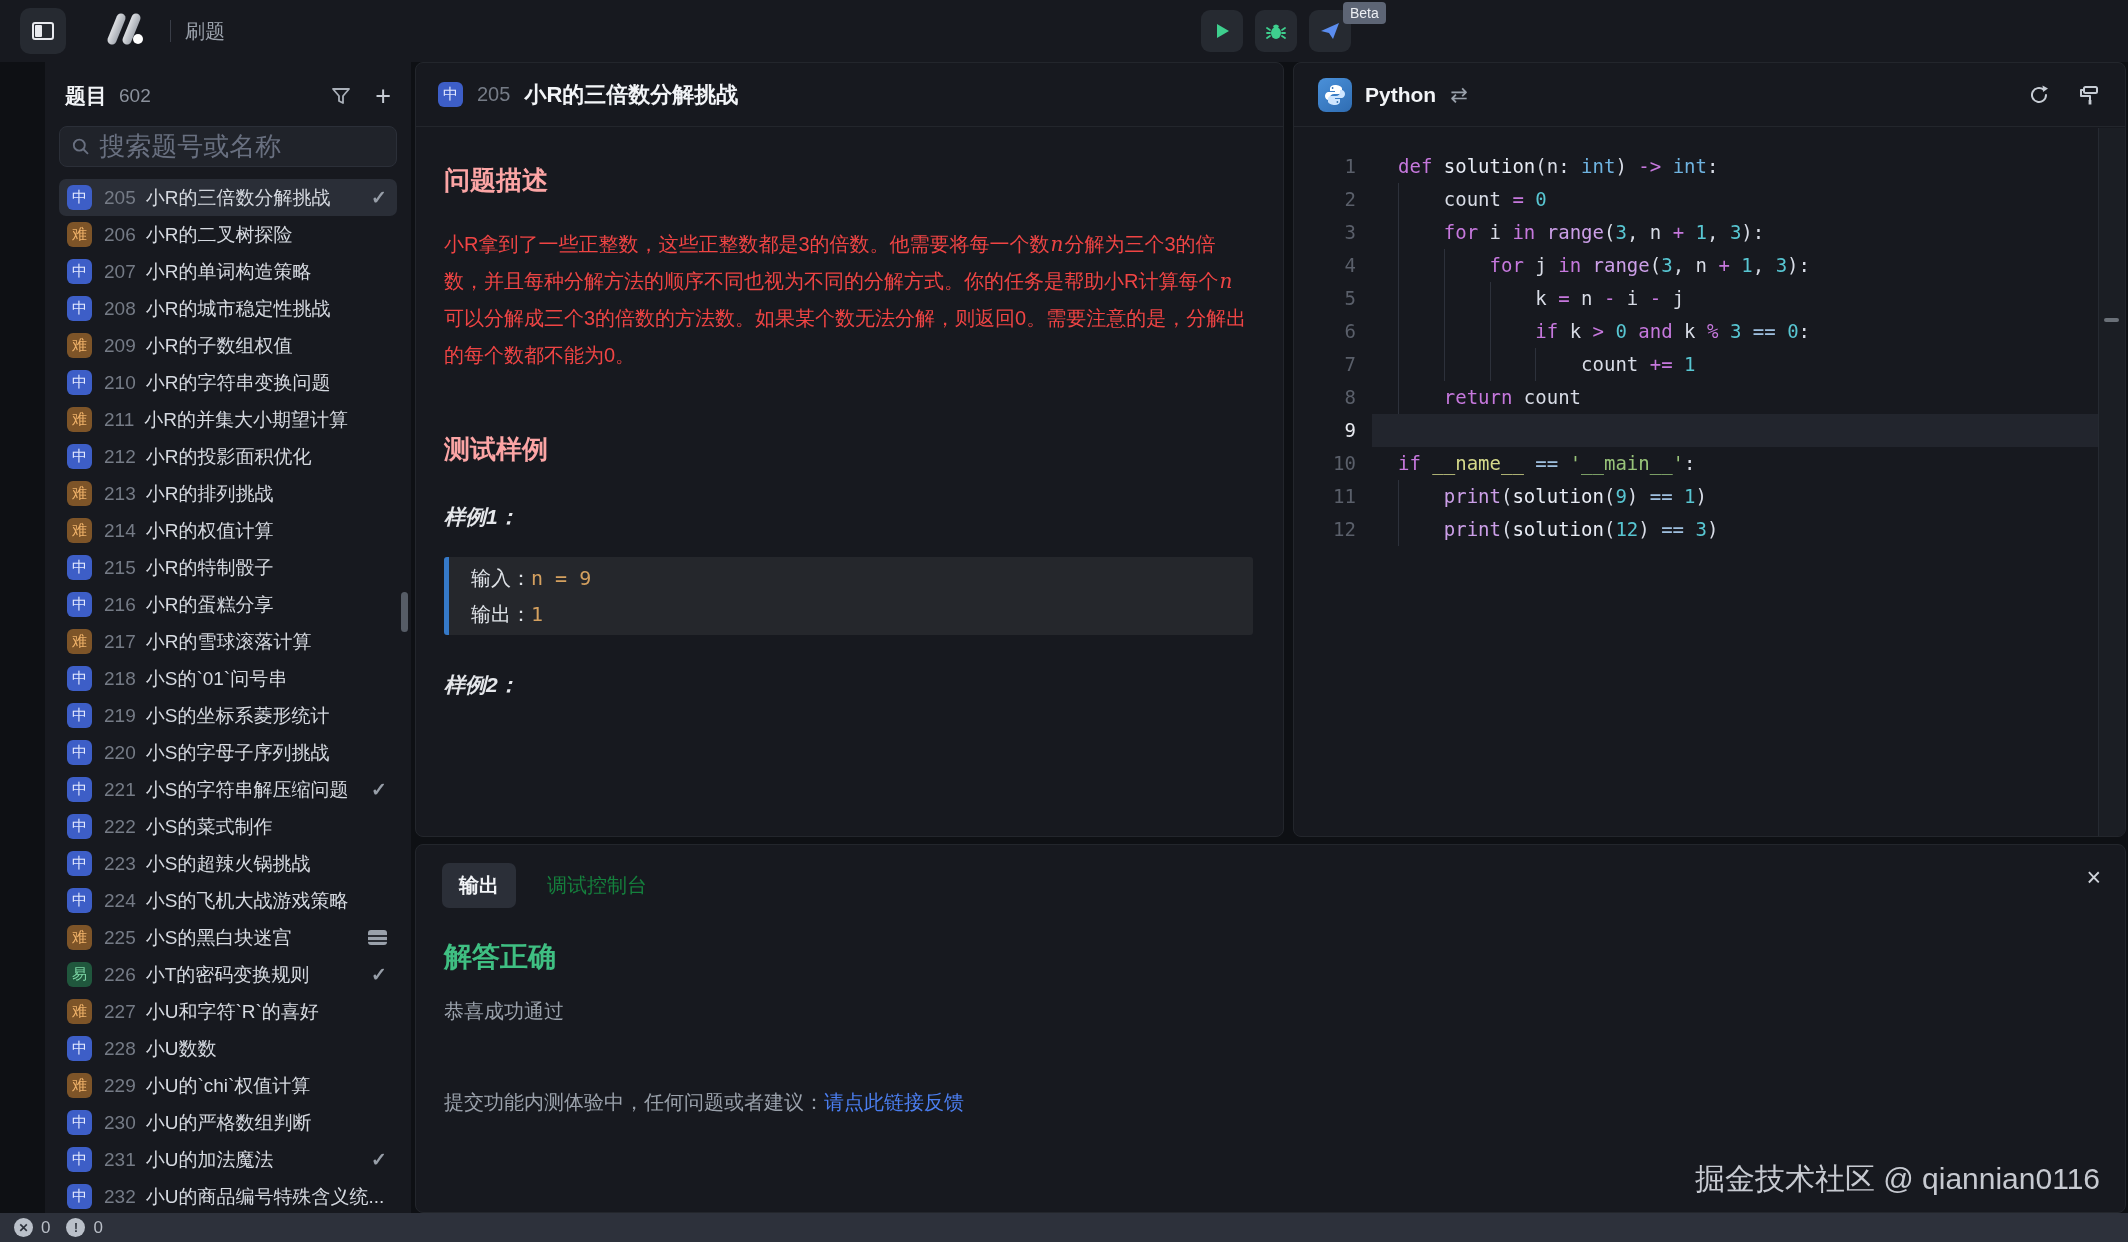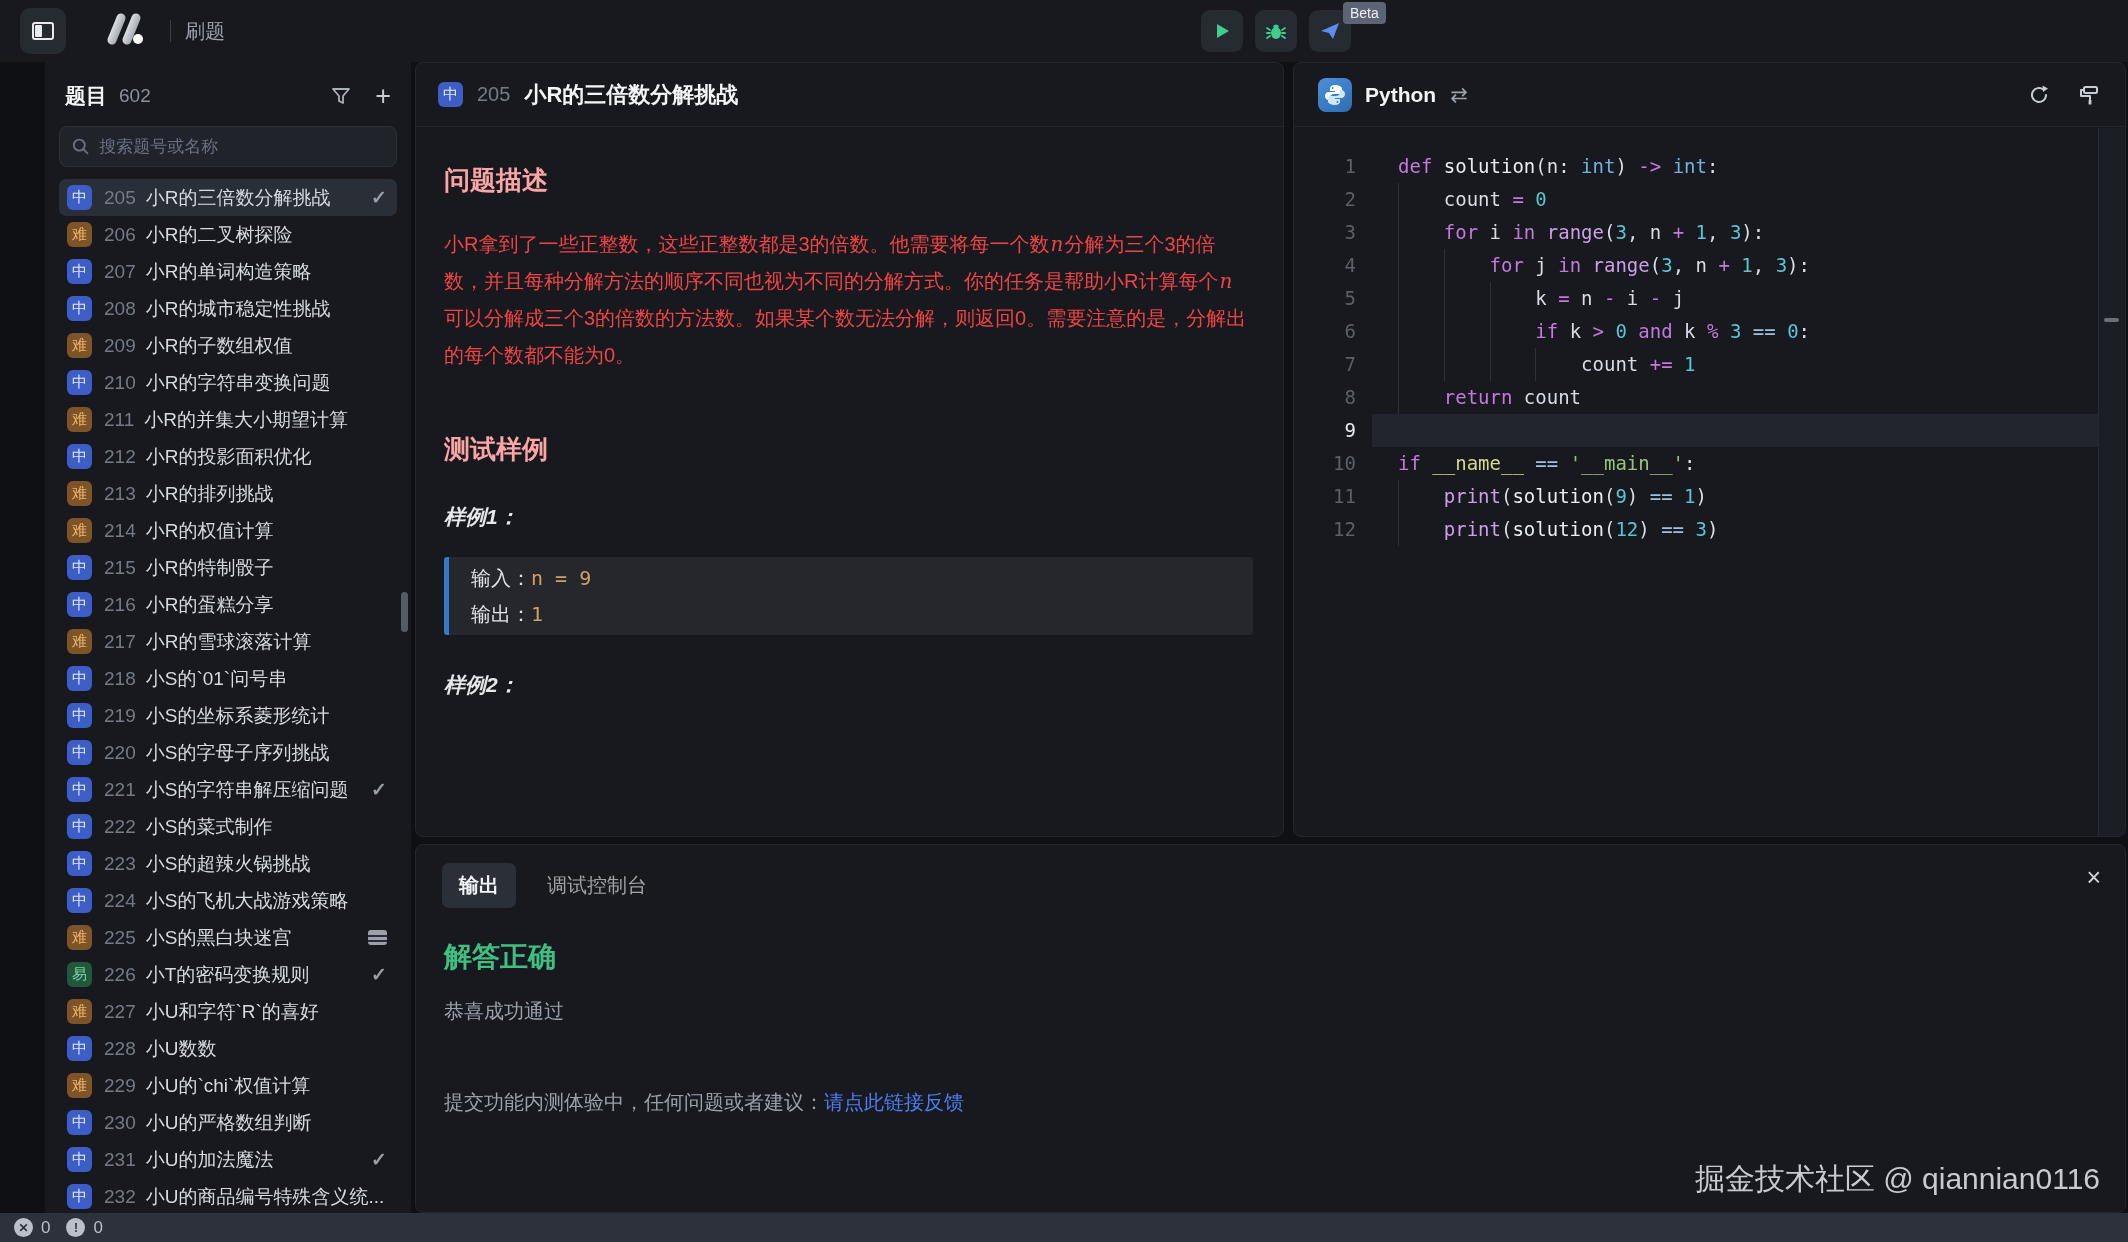--- a/index.html
+++ b/index.html
@@ -29,21 +29,21 @@
   .output-panel { margin-top:7px; flex:1; position:relative; overflow:hidden; }
 
   
   .sb-head { display:flex; align-items:center; height:44px; padding:0 6px; }
   .sb-title { font-size:21px; font-weight:bold; color:#f2f4f7; }
   .sb-count { font-size:19px; color:#8b919c; margin-left:12px; }
   .sb-tools { margin-left:auto; display:flex; align-items:center; gap:24px; }
   .sb-tools svg, .plus-ic { cursor:pointer; }
   .plus-ic { color:#c7ccd4; font-size:27px; line-height:1; font-weight:400; }
   .search-box { margin-top:8px; height:41px; background:#20232a; border:1px solid #2b2f38; border-radius:8px; display:flex; align-items:center; padding:0 12px; gap:10px; }
-  .search-box input { background:transparent; border:none; outline:none; color:#c7ccd4; font-size:17px; width:100%; font-family:"Liberation Sans",sans-serif; }
+  .search-box input { background:transparent; border:none; outline:none; color:#c7ccd4; font-size:26px; width:100%; font-family:"Liberation Sans",sans-serif; }
   .search-box input::placeholder { color:#697080; }
   .p-list { margin-top:12px; }
   .p-item { display:flex; align-items:center; height:37px; padding:0 10px 0 8px; border-radius:7px; cursor:pointer; }
   .p-item.selected { background:#2a2e37; }
   .badge { flex:0 0 25px; height:25px; border-radius:6px; font-size:15px; display:flex; align-items:center; justify-content:center; }
   .lv-mid  { background:#3d5ec7; color:#e3e9ff; }
   .lv-hard { background:#7d5428; color:#f0b269; }
   .lv-easy { background:#20573d; color:#7bd6a4; }
   .p-num { color:#757b86; font-size:19px; margin:0 10px 0 12px; flex:0 0 auto; }
   .p-title { color:#d6dae1; font-size:19px; white-space:nowrap; overflow:hidden; flex:1; }
@@ -83,21 +83,21 @@
   .code-line.active { background:#22252d; }
   .tk-ind { display:inline-block; height:100%; vertical-align:top; box-shadow:inset 1px 0 0 #2d313b; }
   .tk-kw{color:#c678dd}.tk-pl{color:#d8dce6}.tk-fn{color:#e8ecf5}.tk-ty{color:#6fb3e0}
   .tk-num{color:#58c6d2}.tk-bi{color:#cc9fe8}.tk-dun{color:#d5d98a}.tk-str{color:#98c379}
   .tk-op{color:#c678dd}.tk-op2{color:#9fc0e0}
   .scroll-gutter { position:absolute; top:65px; bottom:0; right:0; width:27px; background:#1b1e24; border-left:1px solid #262a32; }
   .scroll-mark { position:absolute; top:190px; left:5px; width:15px; height:4px; border-radius:2px; background:#6a7078; }
 
   
   .out-tabs { display:flex; align-items:center; gap:14px; padding:18px 0 0 26px; }
-  .out-tab { font-size:20px; padding:9px 17px; border-radius:7px; color:#a3a3a3; cursor:pointer; }
+  .out-tab { font-size:20px; padding:9px 17px; border-radius:7px; color:#15803d; cursor:pointer; }
   .out-tab.active { background:#2b2f38; color:#f2f4f7; font-weight:bold; }
   .close-x { position:absolute; right:24px; top:20px; color:#cfd3da; font-size:25px; cursor:pointer; line-height:1; }
   .result-title { margin:30px 0 0 28px; color:#3fbf82; font-size:28px; font-weight:bold; }
   .result-sub { margin:22px 0 0 28px; color:#9aa1ab; font-size:20px; }
   .out-footer { margin:64px 0 0 28px; color:#9aa1ab; font-size:20px; }
   .out-footer a { color:#4b7ef0; text-decoration:none; cursor:pointer; }
 
   
   .statusbar { height:29px; background:#2d313b; display:flex; align-items:center; padding:0 14px; gap:8px; }
   .st-ic { width:19px; height:19px; border-radius:50%; background:#bac0c9; color:#2d313b; font-size:12px; font-weight:bold; display:flex; align-items:center; justify-content:center; }

